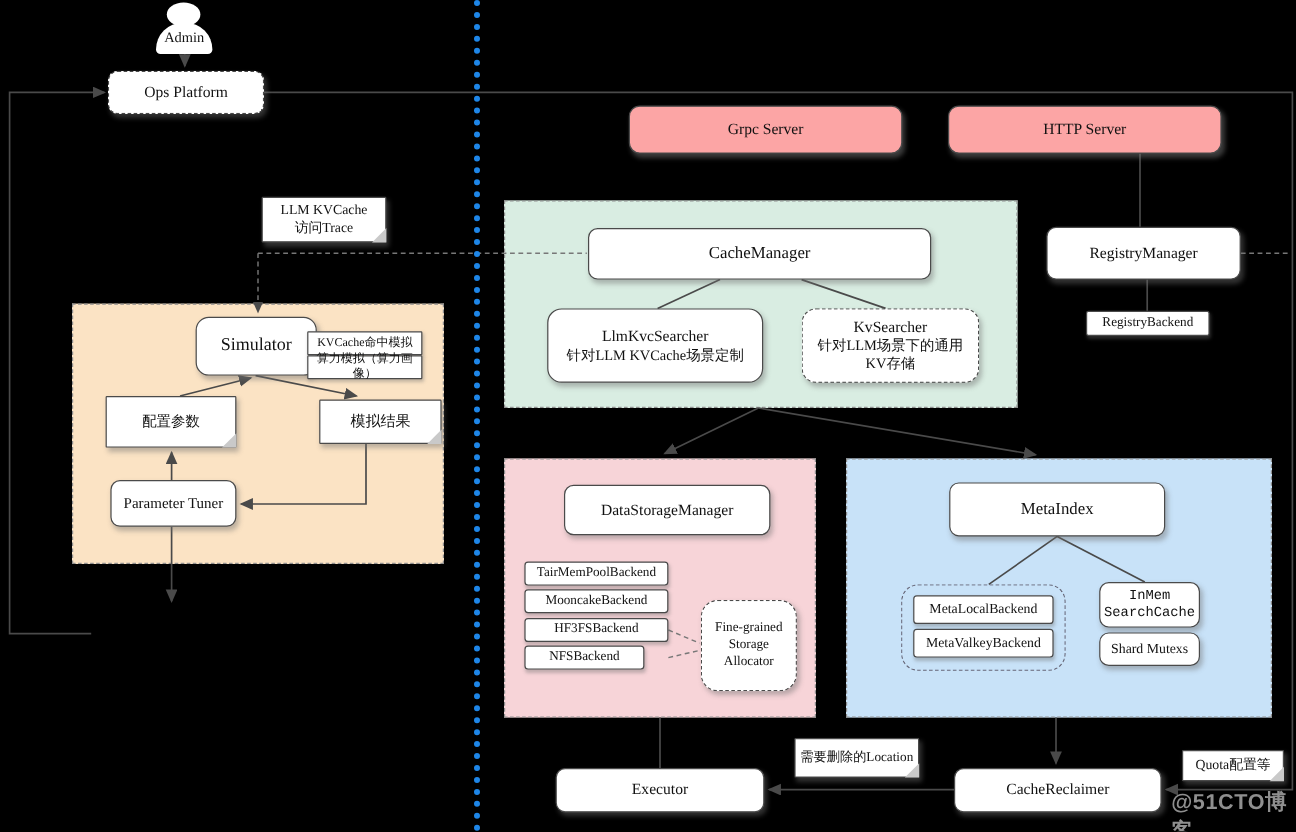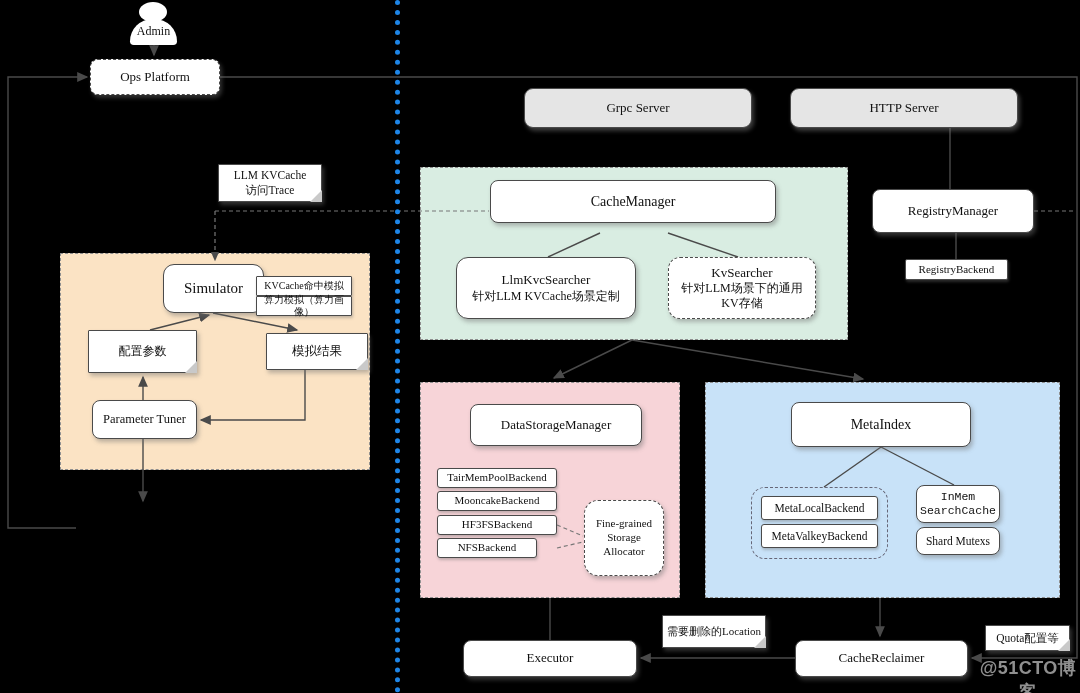--- a/index.html
+++ b/index.html
@@ -1,39 +1,39 @@
 <!DOCTYPE html>
 <html><head>
 <meta charset="utf-8">
 <style>
   html,body{margin:0;padding:0;background:#000;}
   #stage{position:relative;width:1080px;height:693px;background:#000;overflow:hidden;
          font-family:"Liberation Serif","DejaVu Serif",serif;color:#111;}
-  .abs{position:absolute;box-sizing:border-box;text-align:center;}
+  .abs{position:absolute;box-sizing:border-box;}
   
   .node{background:#fff;border:1px solid #4a4a4a;border-radius:8px;display:flex;
         flex-direction:column;align-items:center;justify-content:center;text-align:center;
         z-index:2;box-shadow:2px 3px 4px rgba(110,110,110,.45);line-height:1.25;}
   .node.dashed{border-style:dashed;}
   .node.sq{border-radius:3px;box-shadow:1px 2px 3px rgba(110,110,110,.4);}
   .node.big{border-radius:9px;}
   
   .note{background:#fff;border:1px solid #4a4a4a;border-radius:1px;display:flex;
         flex-direction:column;align-items:center;justify-content:center;text-align:center;
         z-index:2;box-shadow:2px 3px 4px rgba(110,110,110,.45);line-height:1.3;}
   .note::after{content:"";position:absolute;right:-1px;bottom:-1px;width:0;height:0;
         border-style:solid;border-width:0 0 12px 12px;
         border-color:transparent transparent #c9c9c9 transparent;}
   
   .container{border:1px dashed #8f8f8f;z-index:1;}
   .c-orange{background:#fbe3c4;}
   .c-green{background:#d9ede2;}
   .c-pink{background:#f7d4d8;}
   .c-blue{background:#c8e2f8;}
-  .server{background:#e5e5e5;border:1px solid #4a4a4a;border-radius:9px;display:flex;
+  .server{background:#fca5a5;border:1px solid #4a4a4a;border-radius:9px;display:flex;
         align-items:center;justify-content:center;z-index:2;
         box-shadow:2px 3px 4px rgba(120,120,120,.5);}
   .dashed-group{border:1px dashed #667;border-radius:14px;background:transparent;z-index:2;}
   
   #divider{left:395px;top:0;height:693px;width:0;border-left:5px dotted #1e86e8;z-index:6;}
   
   .actor-head{left:139px;top:2px;width:28px;height:20px;background:#fff;border-radius:50%;z-index:3;}
   .actor-body{left:130px;top:19px;width:47px;height:26px;background:#fff;z-index:2;
         border-radius:50% 50% 4px 4px / 90% 90% 4px 4px;display:flex;align-items:flex-end;
         justify-content:center;font-size:12px;padding-bottom:6px;}
@@ -128,21 +128,21 @@
 
   <div class="abs" id="divider"></div>
 
   <div class="abs server fs13" style="left:524px;top:88px;width:228px;height:40px;">
     <span>Grpc Server</span>
   </div>
   <div class="abs server fs13" style="left:790px;top:88px;width:228px;height:40px;">
     <span>HTTP Server</span>
   </div>
 
-  <div class="abs node fs14" style="left:490px;top:180px;width:286px;height:43px;">
+  <div class="abs node fs14" style="left:490px;top:190px;width:286px;height:43px;">
     <span>CacheManager</span>
   </div>
   <div class="abs node big fs12" style="left:456px;top:257px;width:180px;height:62px;border-radius:12px;">
     <span class="fs13">LlmKvcSearcher</span>
     <span>针对LLM KVCache场景定制</span>
   </div>
   <div class="abs node big dashed fs12" style="left:668px;top:257px;width:148px;height:62px;border-radius:12px;">
     <span class="fs13">KvSearcher</span>
     <span>针对LLM场景下的通用</span>
     <span>KV存储</span>

